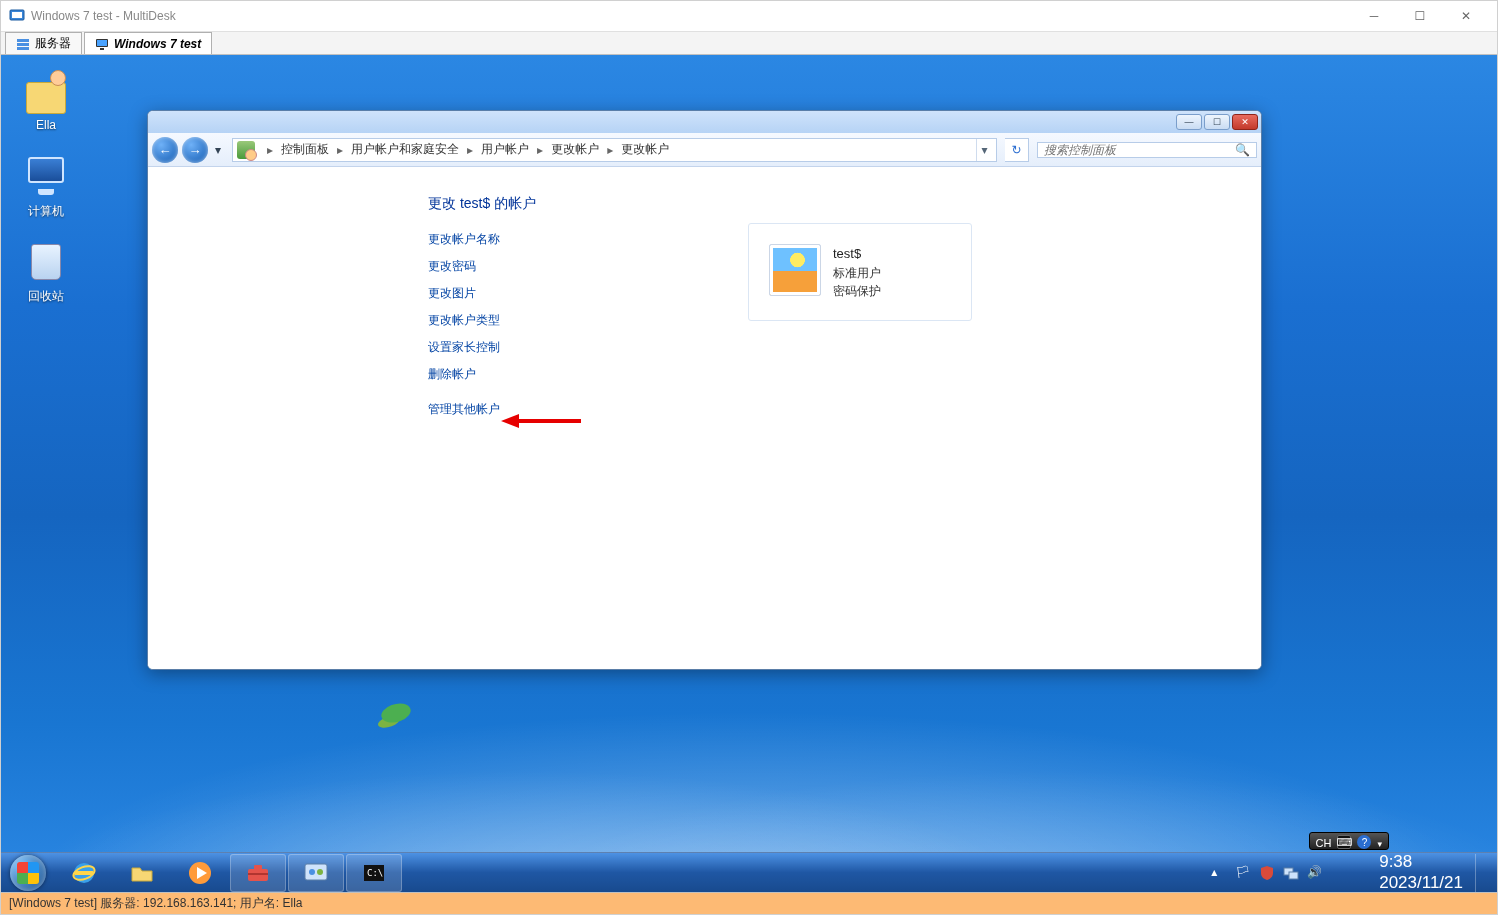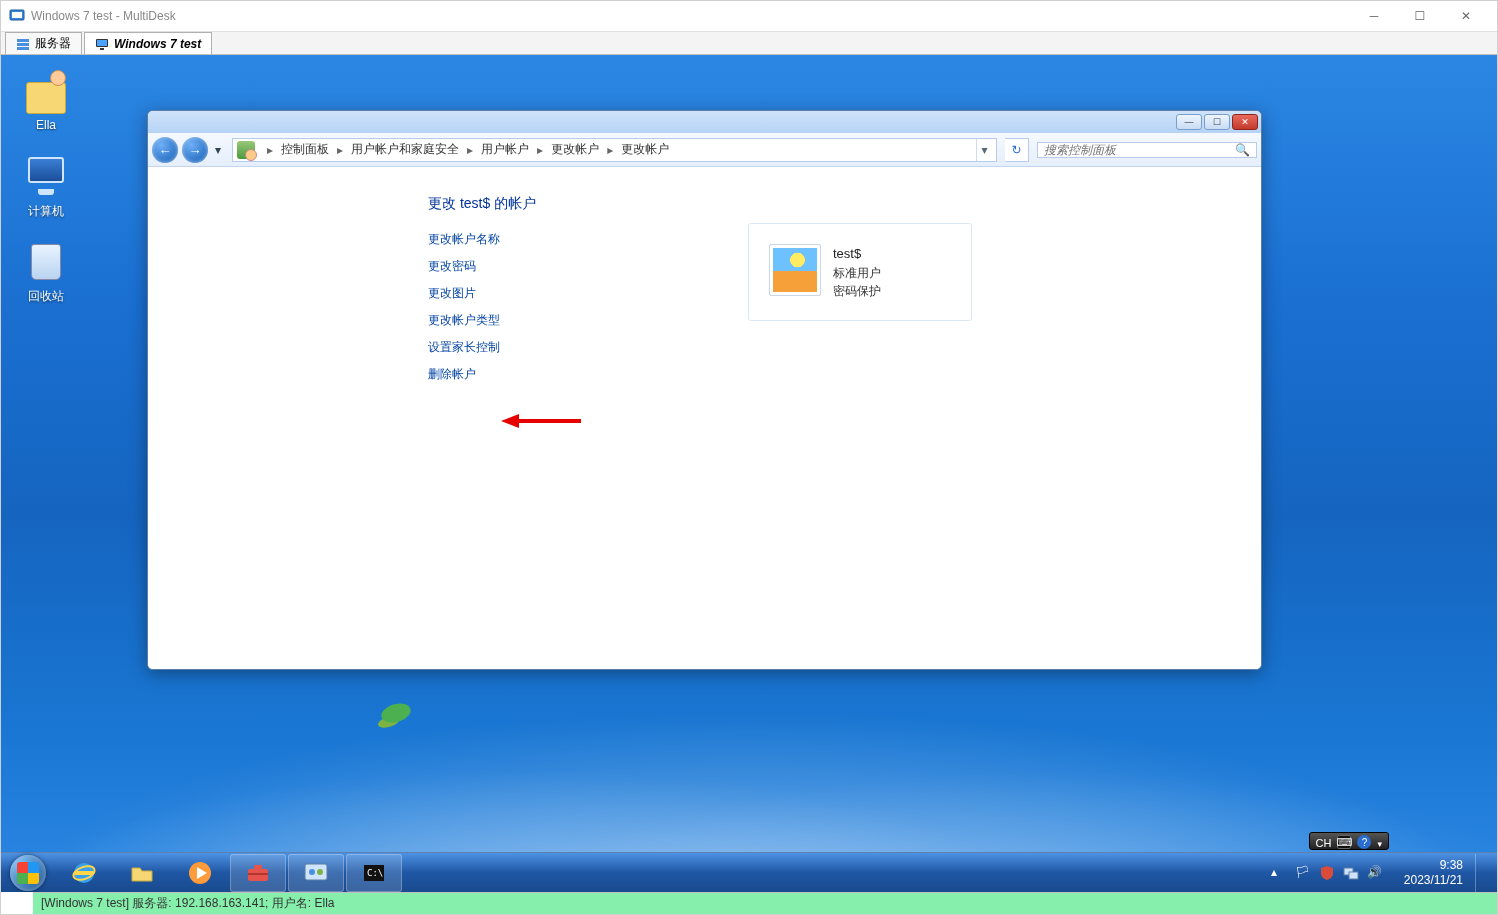--- a/index.html
+++ b/index.html
@@ -8,21 +8,21 @@
   
   .md-window { width: 1498px; height: 915px; background: #fff; display: flex; flex-direction: column; border:1px solid #d0d0d0;}
   .md-title { height: 30px; display: flex; align-items: center; padding: 0 8px; background: #fff; color:#888; }
   .md-title .md-icon { width:16px; height:16px; margin-right:6px; }
   .md-title .spacer { flex:1; }
   .md-ctl { width:46px; height:30px; display:flex; align-items:center; justify-content:center; color:#666;}
   .md-tabs { height:24px; background:#f4f4f4; border-top:1px solid #e0e0e0; border-bottom:1px solid #c0c0c0; display:flex; padding-left:4px; }
   .md-tab { height:22px; padding:0 10px; border:1px solid #b0b0b0; border-bottom:none; margin-right:2px; display:flex; align-items:center; gap:5px; background:#f8f8f8; font-size:12px; }
   .md-tab.active { background:#fff; font-weight:bold;font-style:italic; }
   .md-tab .ticn { width:14px; height:14px; }
-  .md-status { height:22px; border-top:1px solid #c0c0c0; background:#86efac; padding:0 8px; display:flex; align-items:center; font-size:12px; color:#333;margin-left:32px;}
+  .md-status { height:22px; border-top:1px solid #c0c0c0; background:#fdba74; padding:0 8px; display:flex; align-items:center; font-size:12px; color:#333;}
 
   
   .remote { flex:1; position:relative; overflow:hidden;
     background: linear-gradient(180deg,#2b87e3 0%, #1a6fd1 30%, #1565c0 55%, #1976d2 80%, #2b87e3 100%);
   }
   .aurora { position:absolute; left:0; right:0; bottom:0; height:260px; pointer-events:none;
     background:
       radial-gradient(1200px 300px at 50% 100%, rgba(255,255,255,0.35), rgba(255,255,255,0) 60%),
       radial-gradient(900px 220px at 35% 100%, rgba(255,255,255,0.25), rgba(255,255,255,0) 55%),
       radial-gradient(900px 220px at 70% 100%, rgba(255,255,255,0.2), rgba(255,255,255,0) 55%);
@@ -53,21 +53,21 @@
   .start-orb::before{content:""; position:absolute; inset:7px; background:
     linear-gradient(#f44336 0 50%, #4caf50 0) left/50% 100% no-repeat,
     linear-gradient(#2196f3 0 50%, #ffc107 0) right/50% 100% no-repeat;
     border-radius:3px;}
   .tbtn { width:56px; height:38px; margin:0 1px; border-radius:3px; display:flex; align-items:center; justify-content:center; }
   .tbtn.active{ background:rgba(255,255,255,0.15); box-shadow:inset 0 0 0 1px rgba(255,255,255,.25);}
   .tbtn svg,.tbtn .glyph{ width:26px; height:26px;}
   .tb-spacer{ flex:1;}
   .tray{ display:flex; align-items:center; height:40px; color:#fff; gap:8px; padding:0 6px;}
   .tray .t-ic{ width:16px; height:16px; display:inline-block;}
-  .clock{ text-align:right; line-height:1.2; font-size:12px; color:#fff; min-width:72px;}
+  .clock{ text-align:left; line-height:1.2; font-size:17px; color:#fff; min-width:72px;margin-left:48px;}
   
   .langbar{ position:absolute; right:108px; bottom:42px; height:18px; background:linear-gradient(#555,#222); border:1px solid #000; border-radius:3px; display:flex; align-items:flex-end; gap:6px; padding:0 6px; color:#fff; font-size:11px;}
   .langbar .sq{ width:14px; height:14px; background:#111; border:1px solid #666; border-radius:2px; display:flex; align-items:center; justify-content:center;}
   .langbar .help{ width:14px; height:14px; border-radius:50%; background:#2a6dd0; display:flex; align-items:center; justify-content:center; font-size:10px;}
 
   
   .cp { position:absolute; left:146px; top:55px; width:1115px; height:560px; background:#fff; border:1px solid #5a7ea8; border-radius:6px; box-shadow:0 4px 18px rgba(0,0,0,.35); display:flex; flex-direction:column; overflow:hidden;}
   .cp-titlebar{ height:22px; background:linear-gradient(#cfe3fb,#b6d3f5); display:flex; justify-content:flex-end; align-items:center; padding:0 3px; gap:2px;}
   .win-btn{ width:26px; height:16px; border-radius:3px; background:linear-gradient(#eef5fd,#c9dcf3); border:1px solid #7a9ecb; display:flex; align-items:center; justify-content:center; font-size:9px; color:#345;}
   .win-btn.close{ background:linear-gradient(#e86b5e,#c33a2b); border-color:#8e241a; color:#fff;}
@@ -193,20 +193,21 @@
         <div class="cp-main">
           <div class="cp-h1">更改 test$ 的帐户</div>
           <div class="linklist">
             <a>更改帐户名称</a>
             <a>更改密码</a>
             <a>更改图片</a>
             <a>更改帐户类型</a>
             <a>设置家长控制</a>
             <a>删除帐户</a>
             <div class="gap"></div>
+            <a>管理其他帐户</a>
           </div>
 
           <svg class="ann-arrow" viewBox="0 0 80 16">
             <line x1="80" y1="8" x2="12" y2="8" stroke="#e60000" stroke-width="4"></line>
             <polygon points="0,8 18,1 18,15" fill="#e60000"></polygon>
           </svg>
 
           <div class="acct-card">
             <div class="acct-avatar"></div>
             <div class="acct-txt">

